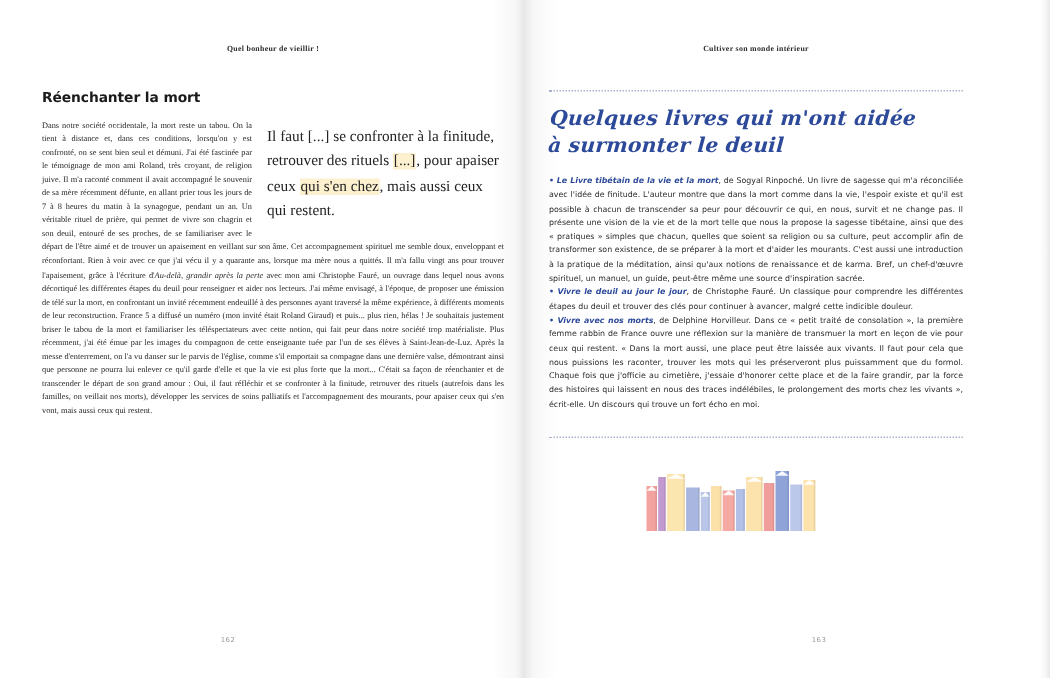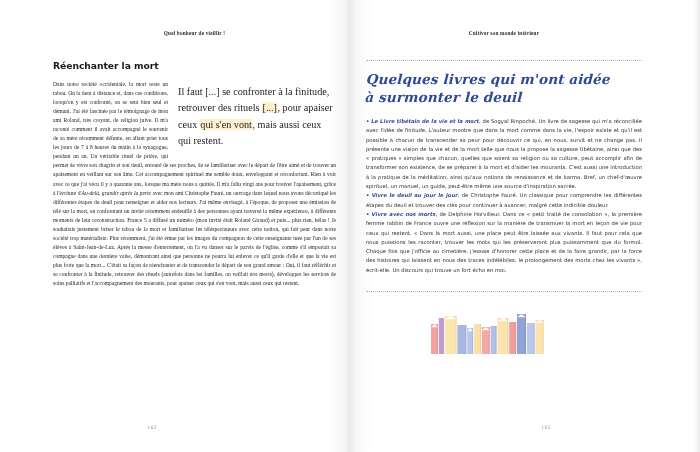--- a/index.html
+++ b/index.html
@@ -45,21 +45,21 @@
   .page {
     position: relative;
     width: 350px;
     height: 452px;
     box-sizing: border-box;
     background: #ffffff;
   }
 
   
   .page-left {
-    padding: 0 14px 0 53px;
+    padding: 0 14px 0 28px;
   }
   .page-right {
     padding: 0 58px 0 16px;
   }
   .page-left::after {
     content: "";
     position: absolute;
     top: 0;
     bottom: 0;
     right: 0;
@@ -212,21 +212,21 @@
 
   <div class="page page-left">
 
     <div class="running-head">Quel bonheur de vieillir !</div>
 
     <h2 class="chapter-title">Réenchanter la mort</h2>
 
     <div class="body-serif">
 
       <div class="quote-float">
-        <span>Il faut [...] se confronter à la finitude, retrouver des rituels </span><span class="hl">[...]</span><span>, pour apaiser ceux </span><span class="hl">qui s'en vont</span><span>, mais aussi ceux qui restent.</span>
+        <span>Il faut [...] se confronter à la finitude, retrouver des rituels </span><span class="hl">[...]</span><span>, pour apaiser ceux </span><span class="hl">qui s'en chez</span><span>, mais aussi ceux qui restent.</span>
       </div>
 
       <p><span>Dans notre société occidentale, la mort reste un tabou. On la tient à distance et, dans ces conditions, lorsqu'on y est confronté, on se sent bien seul et démuni. J'ai été fascinée par le témoignage de mon ami Roland, très croyant, de religion juive. Il m'a raconté comment il avait accompagné le souvenir de sa mère récemment défunte, en allant prier tous les jours de 7 à 8 heures du matin à la synagogue, pendant un an. Un véritable rituel de prière, qui permet de vivre son chagrin et son deuil, entouré de ses proches, de se familiariser avec le départ de l'être aimé et de trouver un apaisement en veillant sur son âme. Cet accompagnement spirituel me semble doux, enveloppant et réconfortant. Rien à voir avec ce que j'ai vécu il y a quarante ans, lorsque ma mère nous a quittés. Il m'a fallu vingt ans pour trouver l'apaisement, grâce à l'écriture d'</span><em>Au-delà, grandir après la perte</em><span> avec mon ami Christophe Fauré, un ouvrage dans lequel nous avons décortiqué les différentes étapes du deuil pour renseigner et aider nos lecteurs. J'ai même envisagé, à l'époque, de proposer une émission de télé sur la mort, en confrontant un invité récemment endeuillé à des personnes ayant traversé la même expérience, à différents moments de leur reconstruction. France 5 a diffusé un numéro (mon invité était Roland Giraud) et puis... plus rien, hélas ! Je souhaitais justement briser le tabou de la mort et familiariser les téléspectateurs avec cette notion, qui fait peur dans notre société trop matérialiste. Plus récemment, j'ai été émue par les images du compagnon de cette enseignante tuée par l'un de ses élèves à Saint-Jean-de-Luz. Après la messe d'enterrement, on l'a vu danser sur le parvis de l'église, comme s'il emportait sa compagne dans une dernière valse, démontrant ainsi que personne ne pourra lui enlever ce qu'il garde d'elle et que la vie est plus forte que la mort... C'était sa façon de réenchanter et de transcender le départ de son grand amour : Oui, il faut réfléchir et se confronter à la finitude, retrouver des rituels (autrefois dans les familles, on veillait nos morts), développer les services de soins palliatifs et l'accompagnement des mourants, pour apaiser ceux qui s'en vont, mais aussi ceux qui restent.</span></p>
 
     </div>
 
     <div class="folio">162</div>
   </div>
 
   <div class="page page-right">

